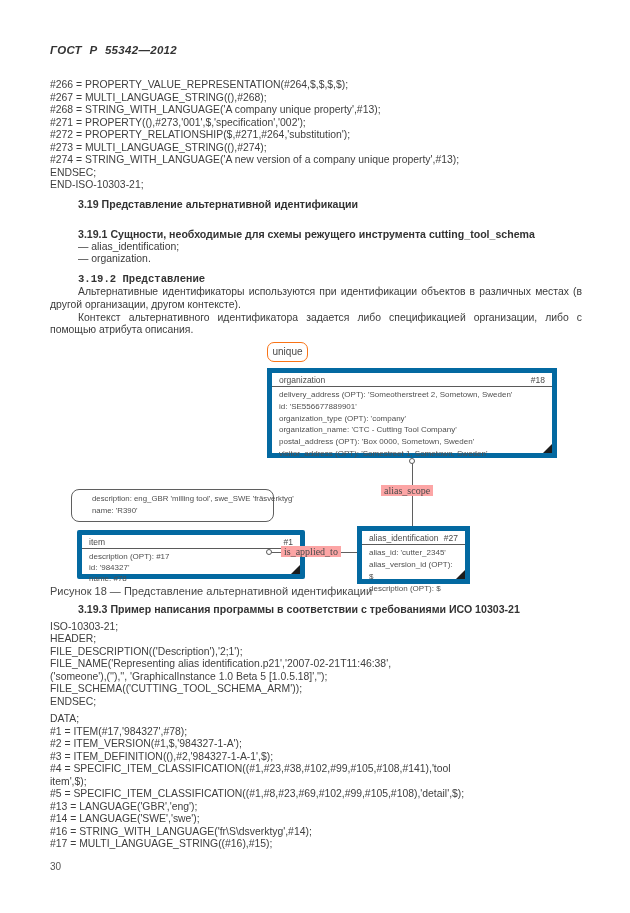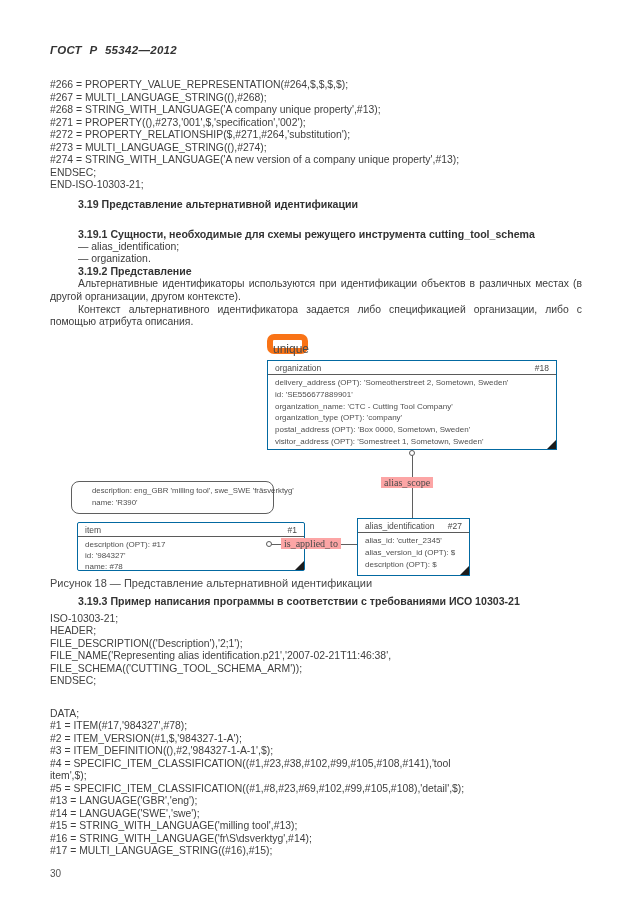--- a/index.html
+++ b/index.html
@@ -9,40 +9,40 @@
     font-family:"Liberation Sans", sans-serif;
     color:#3b3b3b;
   }
   .page { position:relative; width:630px; height:913px; padding:44px 48px 0 50px; }
 
   .doc-header { font-size:11.5px; font-weight:bold; color:#333; word-spacing:4px; letter-spacing:.3px;font-style:italic; }
 
   .code-block { font-size:10.4px; line-height:12.5px; color:#3e3e3e; }
   .code-block.top { margin-top:23px; }
   .code-line { white-space:pre; }
-  .code-line.gap-before { margin-top:20px; }
+  .code-line.gap-before { margin-top:5px; }
 
   .heading { font-size:10.6px; font-weight:bold; color:#333; padding-left:28px; white-space:nowrap; line-height:13px; }
   .h-319   { margin-top:6px; }
   .h-3191  { margin-top:17px; }
-  .h-3192  { margin-top:0; }
+  .h-3192  { margin-top:8px;font-family:Liberation Mono, monospace; }
   .h-3193  { margin-top:6px; margin-bottom:5px; }
 
   .dash-item { font-size:10.4px; line-height:12.4px; padding-left:28px; }
   .para { font-size:10.4px; line-height:12.6px; text-align:justify; text-indent:28px; }
 
   
   .diagram { position:relative; width:630px; height:246px; margin-left:-50px; margin-top:2px; }
   .dline { position:absolute; background:#5f5f5f; }
   .unique-box {
     position:absolute; left:267px; top:3px; width:41px; height:20px;
-    border:6px solid #f97316; border-radius:7px;
-    font-size:12px; color:#4a4a4a; text-align:center; line-height:18px;
+    border:1px solid #f97316; border-radius:7px;
+    font-size:10px; color:#4a4a4a; text-align:center; line-height:18px;
   }
-  .ebox { position:absolute; border:1px solid #0369a1; background:#fff; }
+  .ebox { position:absolute; border:5px solid #0369a1; background:#fff; }
   .ebox-title {
     display:flex; justify-content:space-between; align-items:flex-end;
     padding:2px 7px 1px 7px; border-bottom:1px solid #5a5a5a;
     font-size:8.5px; color:#4a4a4a;
   }
   .ebox-attrs { padding:2px 7px 0 7px; font-size:8px; color:#4f4f4f; }
   .org   { left:267px; top:29px;  width:290px; height:90px; }
   .org   .ebox-attrs div { line-height:11.9px; }
   .alias { left:357px; top:187px; width:113px; height:58px; }
   .alias .ebox-attrs div { line-height:12px; }
@@ -109,22 +109,22 @@
     <div class="unique-box">unique</div>
 
     <div class="ebox org">
       <div class="ebox-title">
         <span>organization</span>
         <span>#18</span>
       </div>
       <div class="ebox-attrs">
         <div>delivery_address (OPT): 'Someotherstreet 2, Sometown, Sweden'</div>
         <div>id: 'SE556677889901'</div>
+        <div>organization_type (OPT): 'company'</div>
         <div>organization_name: 'CTC - Cutting Tool Company'</div>
-        <div>organization_type (OPT): 'company'</div>
         <div>postal_address (OPT): 'Box 0000, Sometown, Sweden'</div>
         <div>visitor_address (OPT): 'Somestreet 1, Sometown, Sweden'</div>
       </div>
       <div class="corner"></div>
     </div>
 
     <div class="dline vline-alias"></div>
     <div class="conn-circle c-top"></div>
     <div class="edge-label lbl-alias-scope">alias_scope</div>
 
@@ -167,31 +167,31 @@
 
   <div class="fig-caption">Рисунок 18 — Представление альтернативной идентификации</div>
 
   <div class="heading h-3193">3.19.3 Пример написания программы в соответствии с требованиями  ИСО 10303-21</div>
 
   <div class="code-block bottom">
     <div class="code-line">ISO-10303-21;</div>
     <div class="code-line">HEADER;</div>
     <div class="code-line">FILE_DESCRIPTION(('Description'),'2;1');</div>
     <div class="code-line">FILE_NAME('Representing alias identification.p21','2007-02-21T11:46:38',</div>
+    <div class="code-line">('someone'),(''),'', 'GraphicalInstance 1.0 Beta 5 [1.0.5.18]','');</div>
     <div class="code-line">FILE_SCHEMA(('CUTTING_TOOL_SCHEMA_ARM'));</div>
     <div class="code-line">ENDSEC;</div>
     <div class="code-line gap-before">DATA;</div>
     <div class="code-line">#1 = ITEM(#17,'984327',#78);</div>
     <div class="code-line">#2 = ITEM_VERSION(#1,$,'984327-1-A');</div>
     <div class="code-line">#3 = ITEM_DEFINITION((),#2,'984327-1-A-1',$);</div>
     <div class="code-line">#4 = SPECIFIC_ITEM_CLASSIFICATION((#1,#23,#38,#102,#99,#105,#108,#141),'tool</div>
     <div class="code-line">item',$);</div>
     <div class="code-line">#5 = SPECIFIC_ITEM_CLASSIFICATION((#1,#8,#23,#69,#102,#99,#105,#108),'detail',$);</div>
     <div class="code-line">#13 = LANGUAGE('GBR','eng');</div>
     <div class="code-line">#14 = LANGUAGE('SWE','swe');</div>
-    <div class="code-line">#15 = STRING_WITH_LANGUAGE('milling tool',#13);</div>
     <div class="code-line">#16 = STRING_WITH_LANGUAGE('fr\S\dsverktyg',#14);</div>
     <div class="code-line">#17 = MULTI_LANGUAGE_STRING((#16),#15);</div>
   </div>
 
   <div class="page-number">30</div>
 
 </div>
 
 </body></html>

